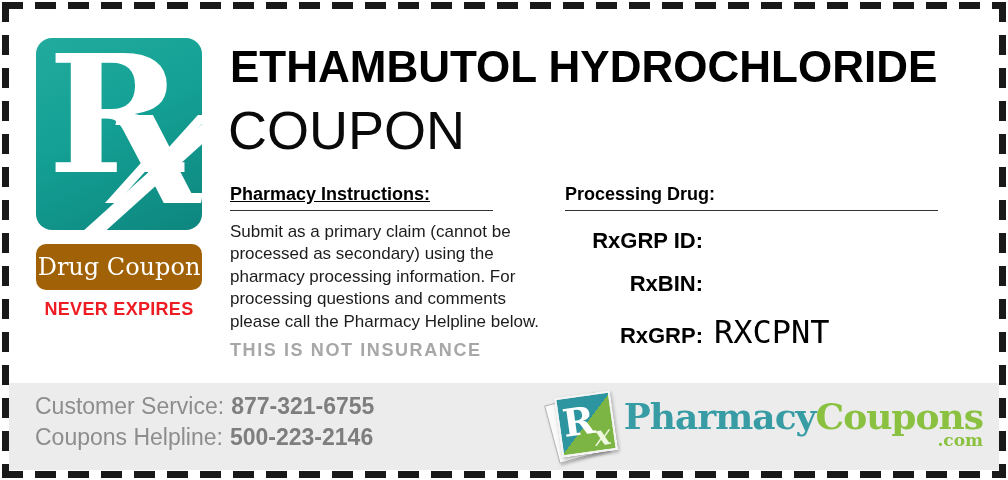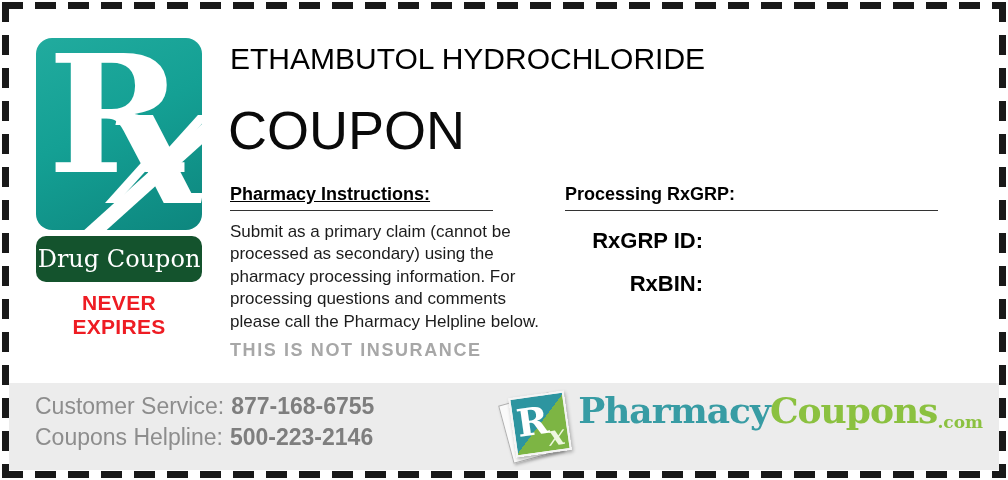--- a/index.html
+++ b/index.html
@@ -23,28 +23,28 @@
   .rx-tile{position:relative;height:192px;border-radius:16px;overflow:hidden;
     background:linear-gradient(155deg,#21ab9e 0%,#14a094 45%,#0d867e 100%);}
   .rx-stripe{position:absolute;left:-50px;top:148px;width:300px;height:15px;
     background:#ffffff;transform:rotate(-42deg);}
   .rx-r{position:absolute;left:12px;top:-6px;color:#fff;
     font-family:"DejaVu Serif",serif;font-weight:bold;
     font-size:163px;line-height:165px;}
   .rx-x{position:absolute;left:72px;top:22px;color:#fff;
     font-family:"DejaVu Serif",serif;font-weight:bold;font-style:italic;
     font-size:168px;line-height:168px;}
-  .drug-box{margin-top:6px;height:46px;border-radius:10px;background:#14532d;
+  .drug-box{margin-top:14px;height:46px;border-radius:10px;background:#a16207;
     color:#fff;font-family:"DejaVu Serif",serif;font-size:24px;
     display:flex;align-items:center;justify-content:center;}
   .never{margin-top:9px;text-align:center;color:#ee1c23;font-weight:bold;
-    font-size:21px;letter-spacing:0.3px;}
+    font-size:18px;letter-spacing:0.3px;}
 
   
-  .drug-title{position:absolute;left:230px;top:42px;font-size:30px;font-weight:normal;
+  .drug-title{position:absolute;left:230px;top:42px;font-size:44px;font-weight:bold;
     color:#000;white-space:nowrap;}
   .coupon-title{position:absolute;left:228px;top:99px;font-size:54px;font-weight:400;
     color:#0a0a0a;white-space:nowrap;}
 
   
   .col-heading{font-size:18px;font-weight:bold;color:#000;padding-bottom:5px;
     border-bottom:1.5px solid #333;}
   .instructions{position:absolute;left:230px;top:184px;width:316px;}
   .instructions .col-heading{width:263px;text-decoration:underline;}
   .inst-body{margin-top:10px;font-size:17px;line-height:22.4px;color:#1c1c1c;}
@@ -70,21 +70,21 @@
   .pc-card-back{position:absolute;left:3px;top:8px;width:50px;height:58px;background:#fafafa;
     border:1px solid #b0b0b0;transform:rotate(-15deg);box-shadow:1px 2px 3px rgba(0,0,0,.25);}
   .pc-card{position:absolute;left:10px;top:4px;width:52px;height:56px;
     background:linear-gradient(135deg,#2d95a0 50%,#7db544 50%);transform:rotate(-8deg);
     border:2px solid #f4f4f4;box-shadow:1px 2px 4px rgba(0,0,0,.3);
     display:flex;align-items:center;justify-content:center;}
   .pc-r{font-family:"DejaVu Serif",serif;font-weight:bold;font-size:38px;color:#fff;
     line-height:38px;margin:-6px 6px 0 -8px;}
   .pc-x{position:absolute;right:3px;bottom:0px;font-family:"DejaVu Serif",serif;
     font-weight:bold;font-style:italic;font-size:28px;line-height:28px;color:#eef7df;}
-  .pc-text{display:flex;flex-direction:row;align-items:flex-end;}
+  .pc-text{display:flex;flex-direction:column;align-items:flex-end;margin-top:6px;}
   .pc-name{font-family:"DejaVu Serif",serif;font-weight:bold;font-size:36px;line-height:40px;
     letter-spacing:-1px;white-space:nowrap;}
   .pc-teal{color:#389ca4;}
   .pc-green{color:#8bc140;}
   .pc-tld{font-family:"DejaVu Serif",serif;font-weight:bold;color:#8bc140;font-size:17px;
     line-height:15px;margin-top:-3px;}
 </style>
 </head>
 <body>
 
@@ -110,33 +110,37 @@
   <div class="drug-title">ETHAMBUTOL HYDROCHLORIDE</div>
   <div class="coupon-title">COUPON</div>
 
   <div class="instructions">
     <div class="col-heading">Pharmacy Instructions:</div>
     <div class="inst-body">Submit as a primary claim (cannot be processed as secondary) using the pharmacy processing information. For processing questions and comments please call the Pharmacy Helpline below.</div>
     <div class="inst-disclaimer">THIS IS NOT INSURANCE</div>
   </div>
 
   <div class="processing">
-    <div class="col-heading">Processing RxGRP:</div>
+    <div class="col-heading">Processing Drug:</div>
     <div class="field-row">
       <span class="field-label">RxGRP ID:</span>
     </div>
     <div class="field-row">
       <span class="field-label">RxBIN:</span>
     </div>
+    <div class="field-row">
+      <span class="field-label">RxGRP:</span>
+      <span class="field-value">RXCPNT</span>
+    </div>
   </div>
 
   <div class="footer">
     <div class="footer-lines">
       <div>
-        <span>Customer Service:</span><span class="phone">877-168-6755</span>
+        <span>Customer Service:</span><span class="phone">877-321-6755</span>
       </div>
       <div>
         <span>Coupons Helpline:</span><span class="phone">500-223-2146</span>
       </div>
     </div>
 
     <div class="pc-brand">
       <div class="pc-icon-wrap">
         <div class="pc-card-back"></div>
         <div class="pc-card">

